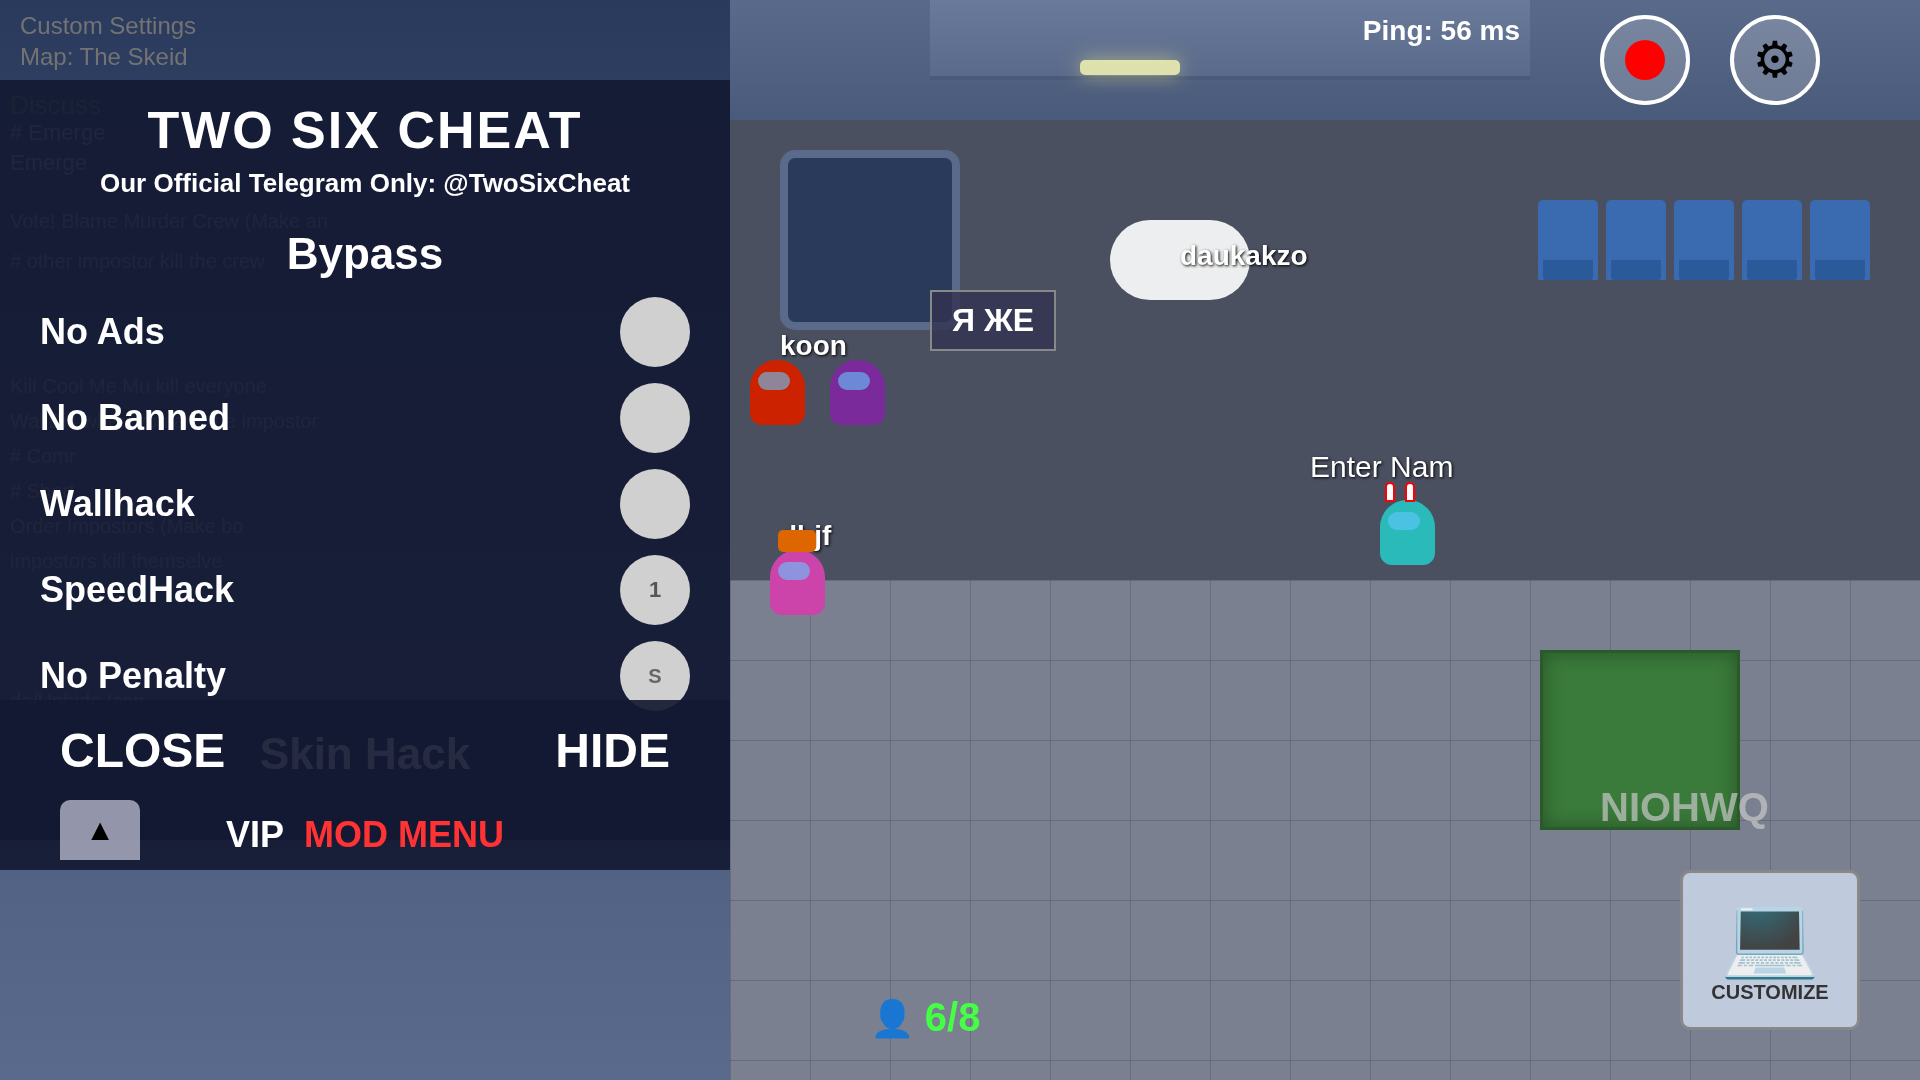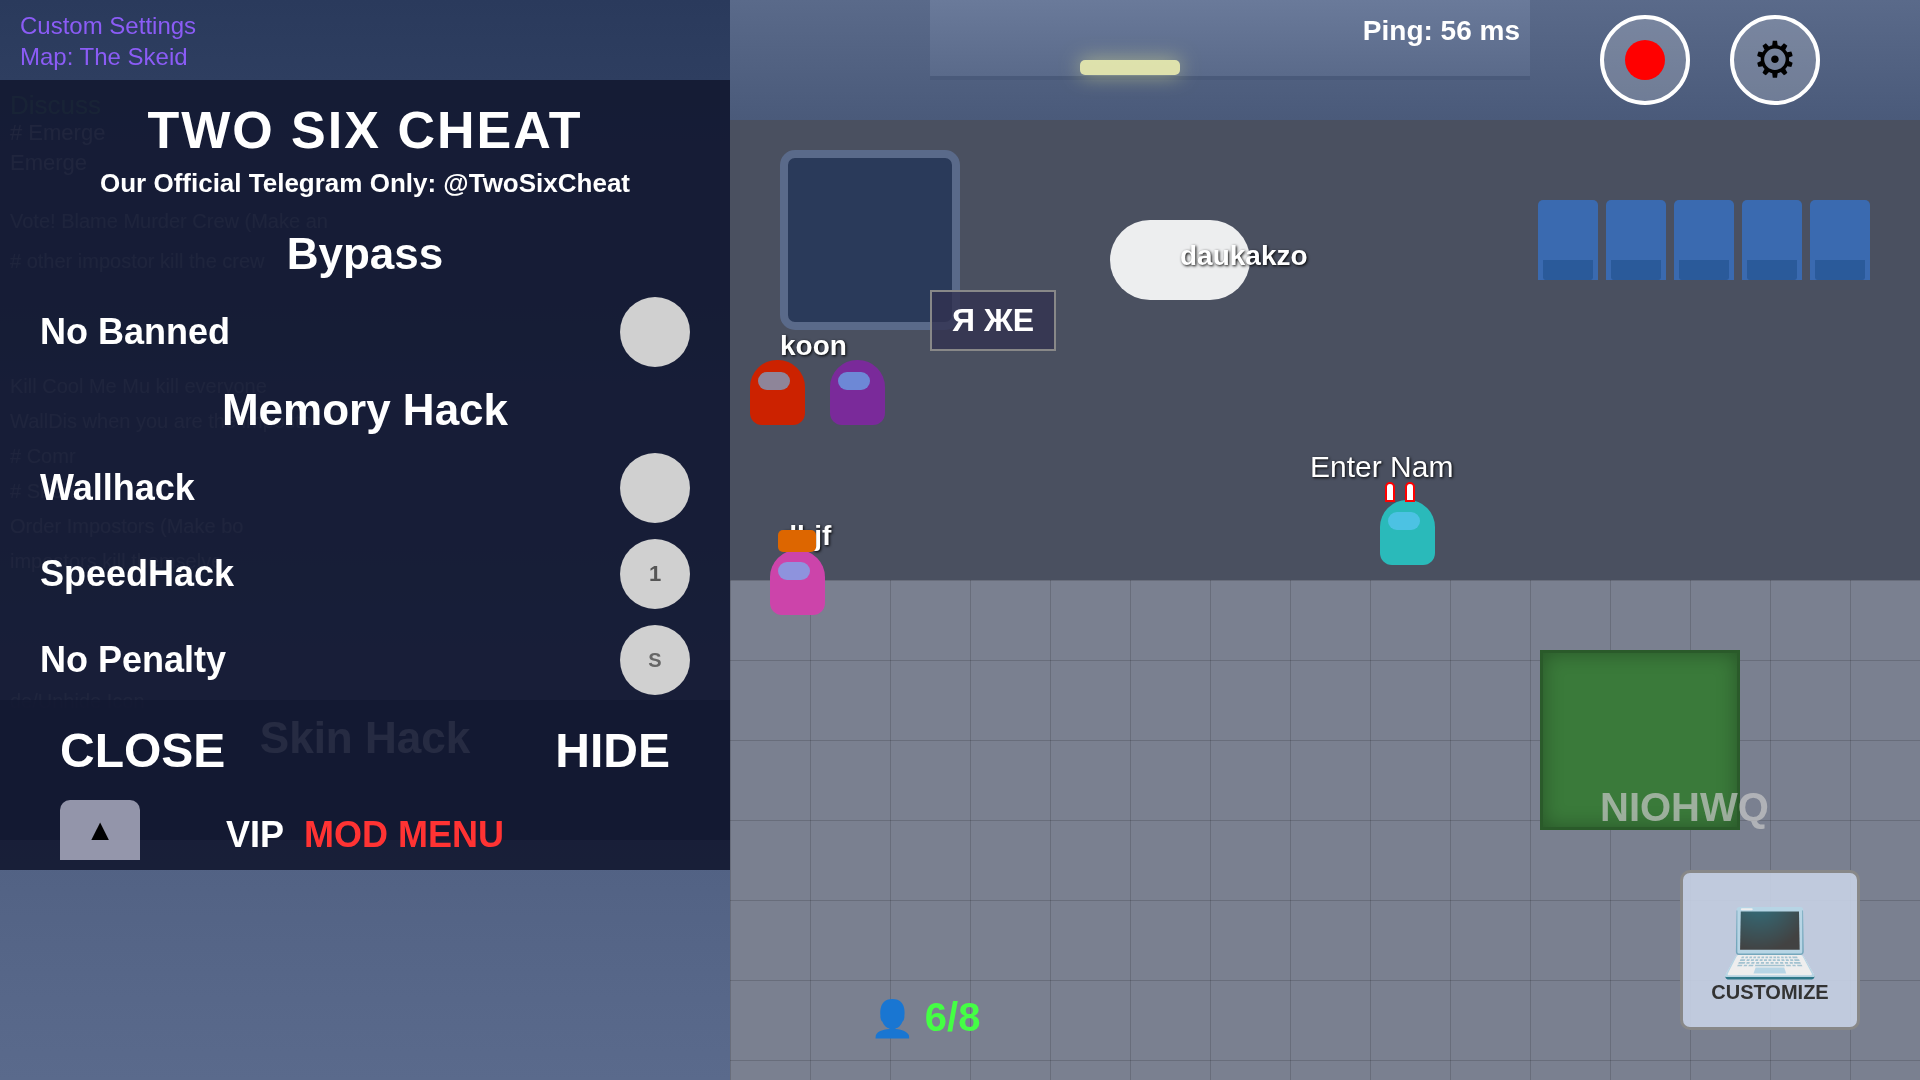--- a/index.html
+++ b/index.html
@@ -135,21 +135,21 @@
       left: 0;
       width: 1920px;
       height: 80px;
       z-index: 10;
       display: flex;
       align-items: flex-start;
       padding: 10px 20px;
     }
 
     .custom-settings {
-      color: #8b5cf6;
+      color: #737373;
       font-size: 24px;
       line-height: 1.3;
     }
 
     .ping-display {
       position: absolute;
       top: 15px;
       right: 400px;
       color: white;
       font-size: 28px;
@@ -573,27 +573,30 @@
     <span>⚙</span>
   </div>
 </div>
 
 <div class="cheat-panel">
   <div class="cheat-title">TWO SIX CHEAT</div>
   <div class="cheat-subtitle">Our Official Telegram Only: @TwoSixCheat</div>
 
   <div class="section-header">Bypass</div>
 
+  <div class="menu-row">
+    <span class="menu-label">No Ads</span>
+    <button class="toggle-btn"></button>
+  </div>
 
   <div class="menu-row">
     <span class="menu-label">No Banned</span>
     <button class="toggle-btn"></button>
   </div>
 
-  <div class="section-header">Memory Hack</div>
 
   <div class="menu-row">
     <span class="menu-label">Wallhack</span>
     <button class="toggle-btn"></button>
   </div>
 
   <div class="menu-row">
     <span class="menu-label">SpeedHack</span>
     <button class="toggle-btn speed">1</button>
   </div>

